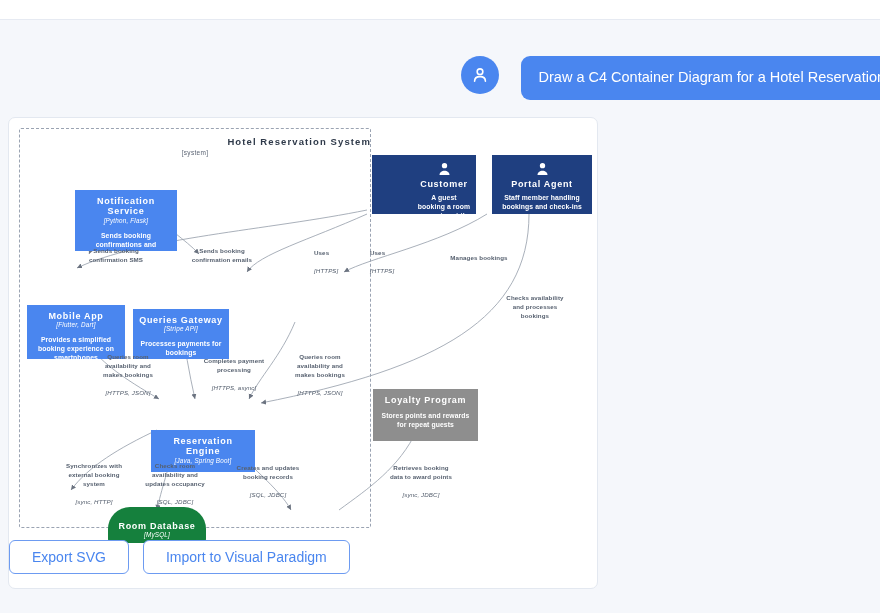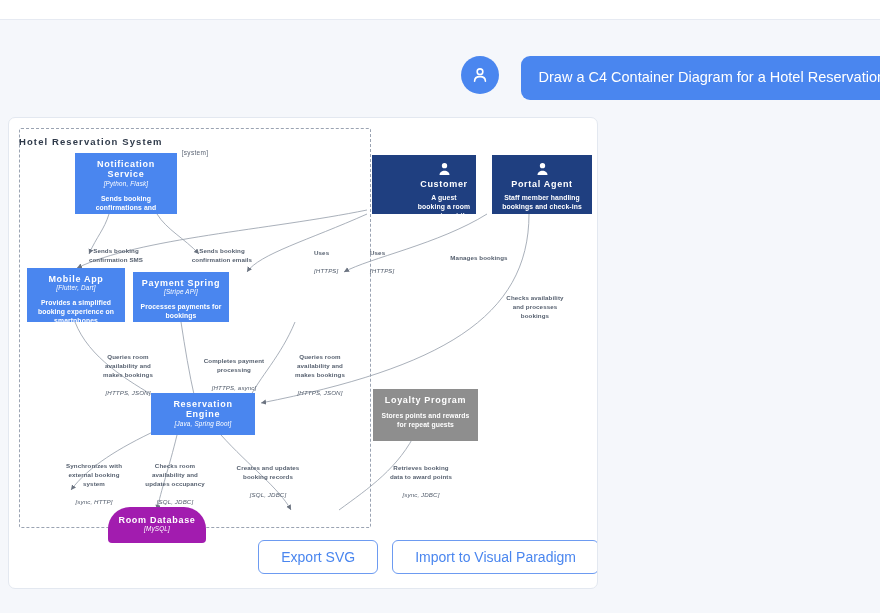--- a/index.html
+++ b/index.html
@@ -91,21 +91,21 @@
     left: 10px; top: 10px;
     width: 352px; height: 400px;
     border: 1px dashed #9aa3b2;
     border-radius: 2px;
     box-sizing: border-box;
   }
   #boundary-title {
     position: absolute;
     left: 10px; top: 18px;
     width: 352px;
-    text-align: left;
+    text-align: right;
     font-size: 9.5px;
     font-weight: bold;
     letter-spacing: 1.1px;
     color: #2f3a4a;
   }
   #boundary-subtitle {
     position: absolute;
     left: 10px; top: 31px;
     width: 352px;
     text-align: center;
@@ -136,32 +136,32 @@
     margin-top: 1px;
     line-height: 1.1;
   }
   .node .n-desc {
     font-size: 6.8px;
     font-weight: bold;
     line-height: 1.32;
     margin-top: 7px;
     letter-spacing: 0.1px;
   }
-  .node.container { background: #4a86ef; }
+  .node.container { background: #4a86ef; margin-top: 37px; }
   .node.person {
     background: #1f3f80;
     padding-top: 6px;
   }
   .node.person .n-title { margin-top: 2px; }
   .node.person .n-desc { margin-top: 5px; }
   .node.external { background: #8e8e8e; }
   .node.db {
-    background: #a21caf;
+    background: #15803d;
     border-radius: 22px 22px 4px 4px;
-    padding-top: 8px;
+    padding-top: 14px;
   }
   .person-ico { display:block; margin: 0 auto; }
 
   
   .edge-label {
     position: absolute;
     font-size: 6.2px;
     font-weight: bold;
     color: #56606f;
     text-align: center;
@@ -173,21 +173,21 @@
     font-weight: normal;
     font-style: italic;
   }
 
   
   #card-actions {
     position: absolute;
     left: 0; bottom: 14px;
     width: 590px;
     display: flex;
-    justify-content: flex-end;
+    justify-content: flex-start;
     gap: 14px;
   }
   .action-btn {
     background: #ffffff;
     border: 1px solid #6d9bf1;
     color: #4a86ef;
     border-radius: 6px;
     font-size: 14px;
     font-family: "Liberation Sans", sans-serif;
     padding: 9px 22px;
@@ -279,21 +279,21 @@
       <div class="n-desc">Staff member handling bookings and check-ins</div>
     </div>
 
     <div class="node container" style="left:18px; top:150px; width:98px; height:54px;">
       <div class="n-title">Mobile App</div>
       <div class="n-tech">[Flutter, Dart]</div>
       <div class="n-desc">Provides a simplified booking experience on smartphones</div>
     </div>
 
     <div class="node container" style="left:124px; top:154px; width:96px; height:50px;">
-      <div class="n-title">Payment Spring</div>
+      <div class="n-title">Queries Gateway</div>
       <div class="n-tech">[Stripe API]</div>
       <div class="n-desc">Processes payments for bookings</div>
     </div>
 
 
     <div class="node container" style="left:142px; top:275px; width:104px; height:42px;">
       <div class="n-title">Reservation Engine</div>
       <div class="n-tech">[Java, Spring Boot]</div>
       <div class="n-desc">Handles room availability, pricing, and booking logic</div>
     </div>

